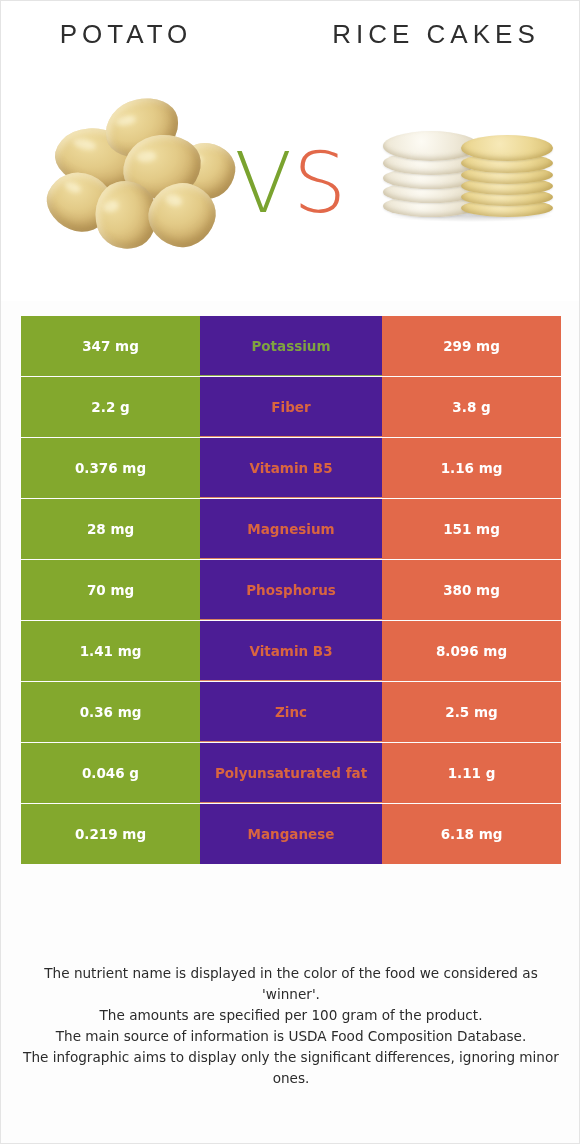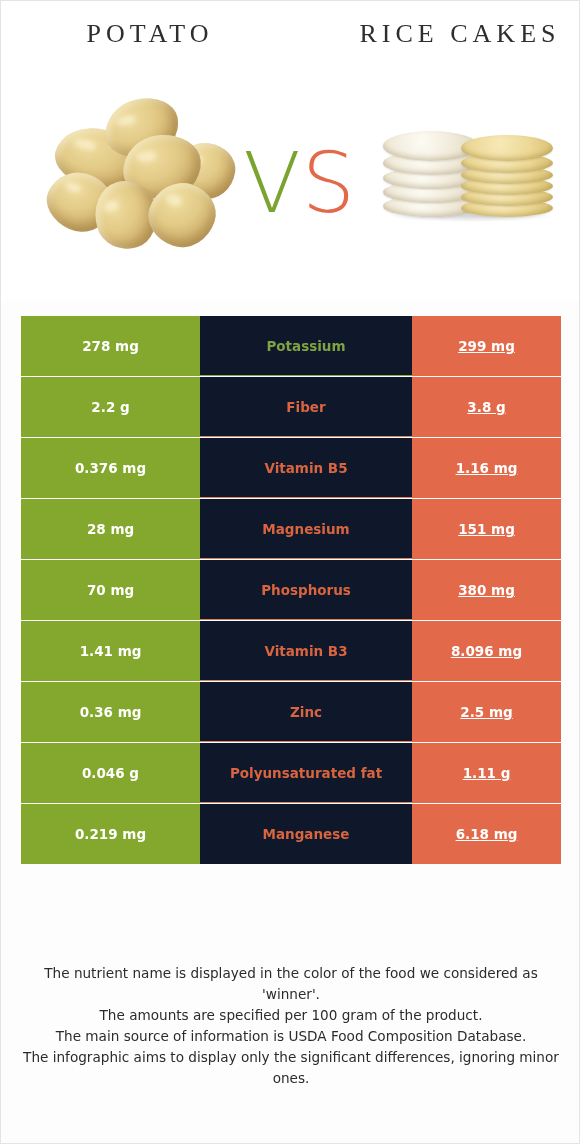--- a/index.html
+++ b/index.html
@@ -22,35 +22,34 @@
   .header { position:relative; height:300px; background:#ffffff; }
 
   .title {
     position:absolute; top:18px;
     font-size:26px;
     font-weight:300;
     letter-spacing:5px;
     text-transform:uppercase;
     color:#2e2e2e;
     white-space:nowrap;
-    font-family:Liberation Serif, serif;
-    margin-left:24px;
+    font-family:Liberation Sans, sans-serif;
   }
   .title-left  { left:0; width:250px; text-align:center; }
   .title-right { left:310px; width:250px; text-align:center; }
 
   .vs {
     position:absolute;
     left:225px; top:132px;
     width:130px; height:100px;
     font-size:84px;
     font-weight:300;
     letter-spacing:1px;
     line-height:100px;
-    text-align:right;
+    text-align:center;
     font-family:"DejaVu Sans", sans-serif;
   }
   .vs .v { color:#7aa32f; }
   .vs .s { color:#e2694a; }
 
   
   .potato-art {
     position:absolute; left:46px; top:98px;
     width:190px; height:170px;
   }
@@ -111,22 +110,22 @@
 
   .row { display:flex; height:60px; margin-bottom:0; }
   .row + .row { margin-top:1px; }
 
   .cell {
     display:flex; align-items:center; justify-content:center;
     font-size:13.5px; font-weight:600;
     font-family:"DejaVu Sans", sans-serif;
   }
   .cell-left  { width:179px; color:#ffffff; }
-  .cell-mid   { flex:1; background:#0f172a; font-size:13.5px;text-align:center; }
-  .cell-right { width:149px; color:#ffffff;text-decoration:underline; }
+  .cell-mid   { flex:1; background:#4c1d95; font-size:13.5px;text-align:center; }
+  .cell-right { width:179px; color:#ffffff; }
 
   .left-green  { background:#83a82d; }
   .right-orange{ background:#e2694a; }
 
   .name-green  { color:#7fa340; }
   .name-orange { color:#d9653f; }
 
   .mid-sep-green  { border-bottom:1px solid #8aa94a; }
   .mid-sep-orange { border-bottom:1px solid #d9835f; }
   .mid-sep-none   { border-bottom:1px solid transparent; }
@@ -183,21 +182,21 @@
         <div class="disc disc-gold" style="height:18px; bottom:22px;"></div>
         <div class="disc disc-gold" style="height:18px; bottom:33px;"></div>
         <div class="disc disc-gold" style="height:20px; bottom:44px;"></div>
         <div class="disc disc-gold" style="height:26px; bottom:56px;"></div>
       </div>
     </div>
   </div>
 
   <div class="table" id="comparison-table">
       <div class="row">
-        <div class="cell cell-left left-green">278 mg</div>
+        <div class="cell cell-left left-green">347 mg</div>
         <div class="cell cell-mid name-green mid-sep-green">Potassium</div>
         <div class="cell cell-right right-orange">299 mg</div>
       </div>
       <div class="row">
         <div class="cell cell-left left-green">2.2 g</div>
         <div class="cell cell-mid name-orange mid-sep-orange">Fiber</div>
         <div class="cell cell-right right-orange">3.8 g</div>
       </div>
       <div class="row">
         <div class="cell cell-left left-green">0.376 mg</div>

